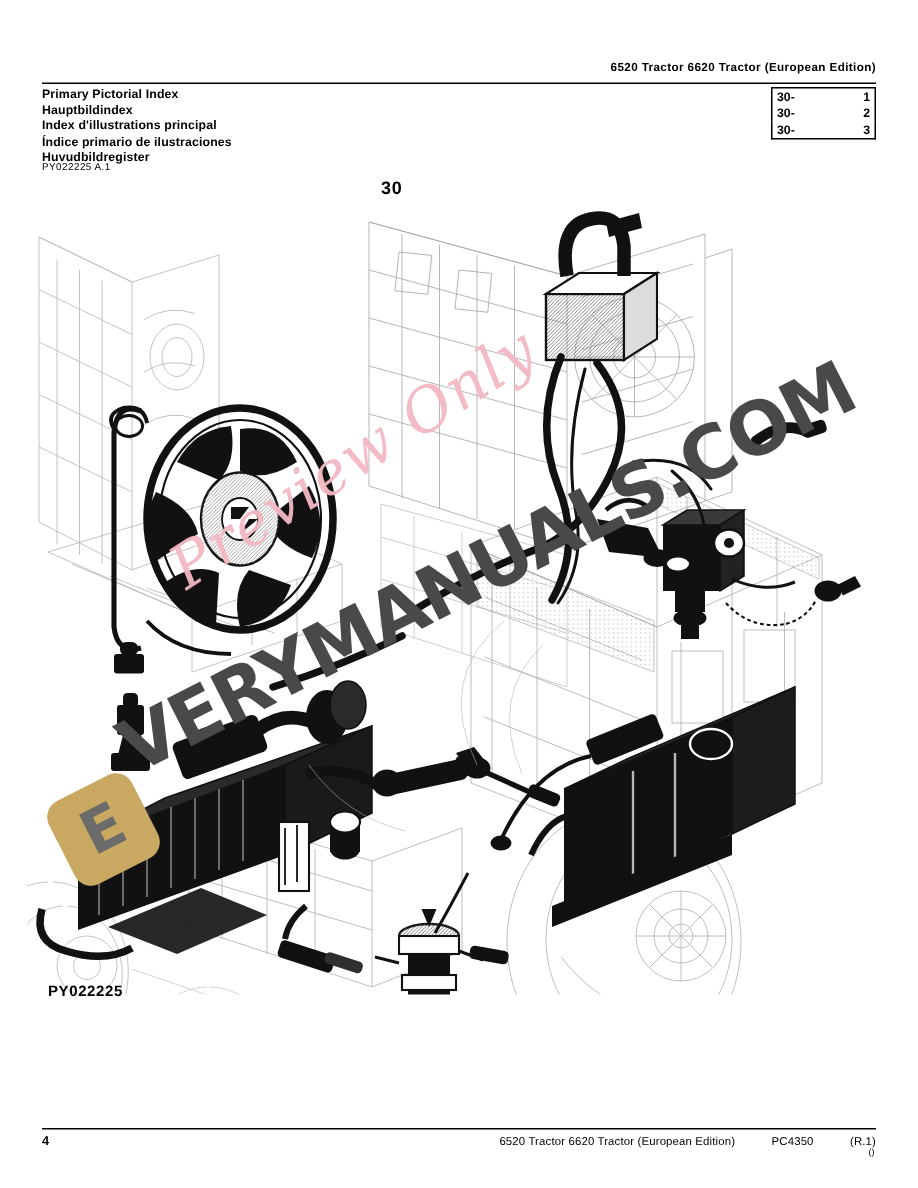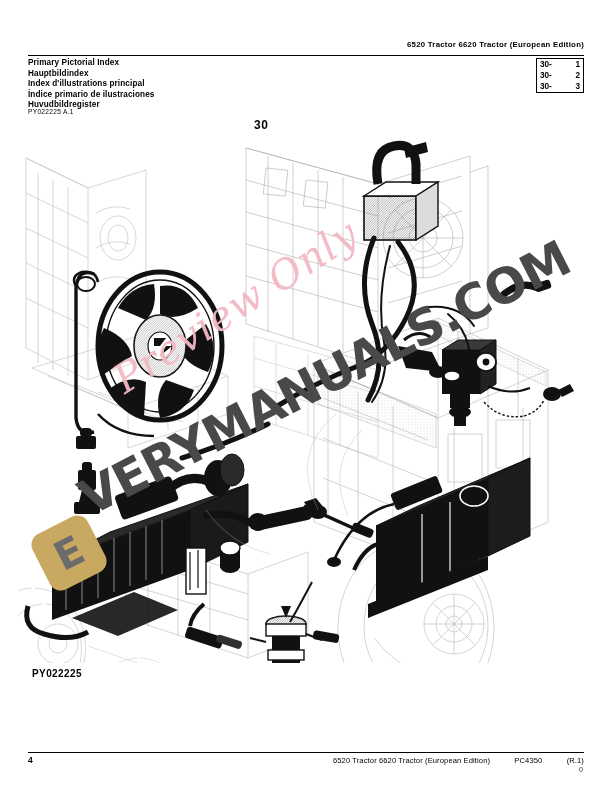--- a/index.html
+++ b/index.html
@@ -53,21 +53,21 @@
     left: 28px;
     font-size: 6.6px;
     letter-spacing: 0.3px;
   }
 
   
   #page-ref-table {
     position: absolute;
     top: 58px;
     right: 28px;
-    width: 48px;
+    width: 70px;
     border: 1px solid #000;
     border-collapse: collapse;
   }
   #page-ref-table td {
     font-size: 8.2px;
     font-weight: bold;
     padding: 0 3px;
     height: 11px;
     line-height: 11px;
   }
@@ -85,21 +85,21 @@
   #fig-number {
     position: absolute;
     top: 0px;
     left: 236px;
     font-size: 12px;
     font-weight: bold;
     letter-spacing: 0.5px;
   }
   #fig-id-bottom {
     position: absolute;
-    top: 550px;
+    top: 538px;
     left: 14px;
     font-size: 10px;
     font-weight: bold;
     letter-spacing: 0.4px;
   }
   #art-svg {
     position: absolute;
     top: 0;
     left: 0;
     width: 576px;

